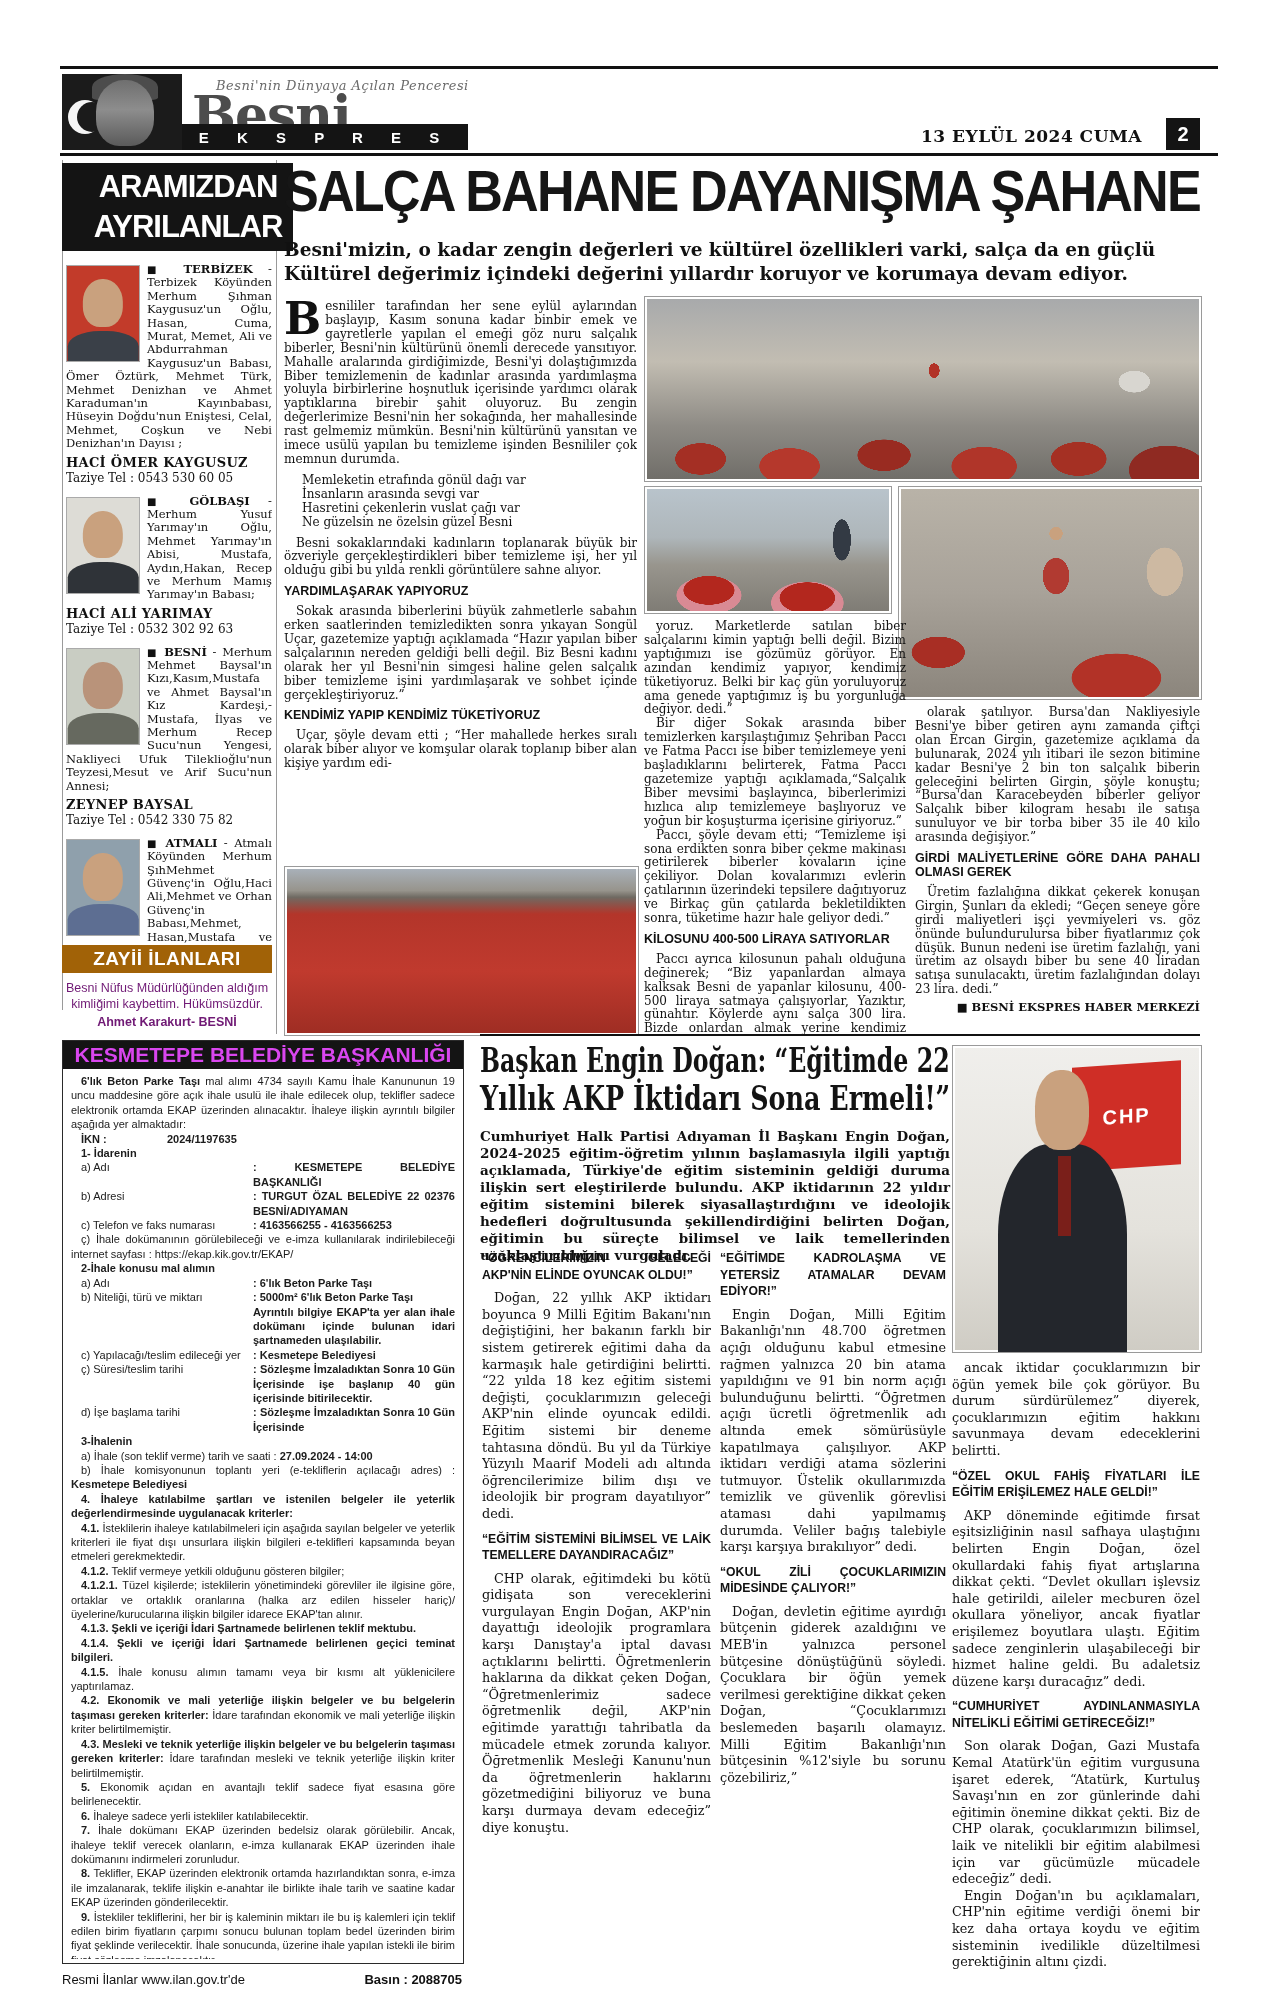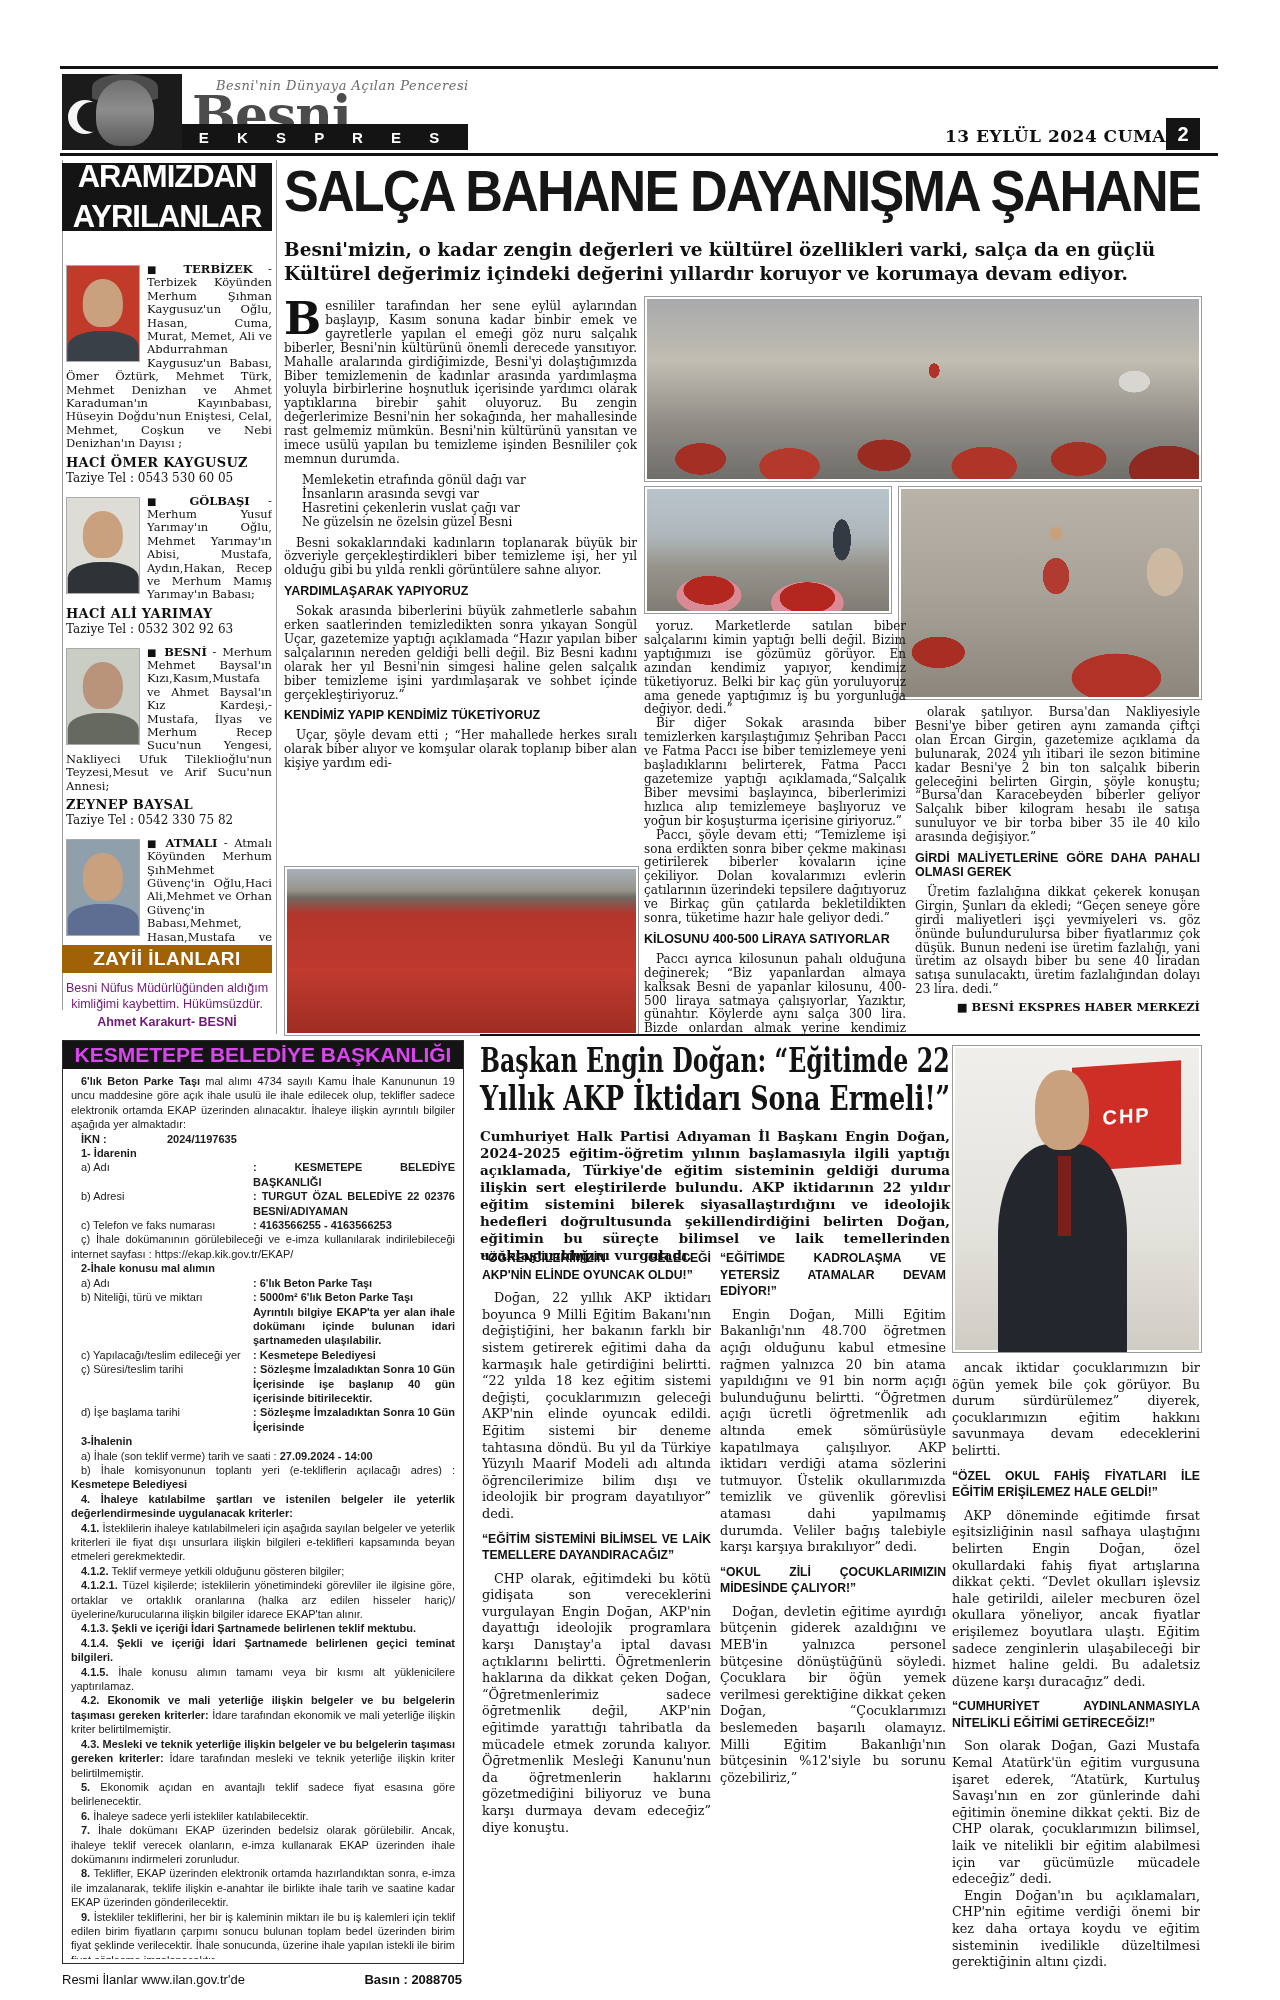--- a/index.html
+++ b/index.html
@@ -126,28 +126,28 @@
   <div class="abs mast-portrait" style="left:62px;top:74px;width:120px;height:76px;">
     <div class="crescent"></div>
     <div class="hat"></div>
     <div class="head"></div>
   </div>
   <div class="abs mast-tagline" style="left:216px;top:78px;">Besni'nin Dünyaya Açılan Penceresi</div>
   <div class="abs mast-title" style="left:192px;top:90px;">Besni</div>
   <div class="abs mast-strip" style="left:182px;top:124px;width:286px;height:26px;">
     <span>E K S P R E S</span>
   </div>
-  <div class="abs mast-date" style="left:868px;top:126px;width:298px;">13 EYLÜL 2024  CUMA</div>
+  <div class="abs mast-date" style="left:844px;top:126px;width:298px;">13 EYLÜL 2024  CUMA</div>
   <div class="abs pagenum" style="left:1166px;top:118px;width:34px;height:32px;">2</div>
   <div class="abs rule" style="left:60px;top:153px;width:1158px;height:3px;"></div>
 
   <div class="abs" style="left:62px;top:160px;width:1px;height:850px;background:#9a9a9a;"></div>
   <div class="abs" style="left:276px;top:160px;width:1px;height:874px;background:#9a9a9a;"></div>
 
-  <div class="abs obit-title" style="left:62px;top:163px;width:210px;height:68px;">
+  <div class="abs obit-title" style="left:62px;top:163px;width:210px;height:88px;padding-left:21px;">
     <div>ARAMIZDAN</div>
     <div>AYRILANLAR</div>
   </div>
 
   <div class="abs obit-list" style="left:66px;top:263px;width:206px;height:680px;overflow:hidden;">
 
       <div class="obit-item">
         <div class="portrait ph1"></div>
         <span class="obit-region">TERBİZEK</span><span> - Terbizek Köyünden Merhum Şıhman Kaygusuz'un Oğlu, Hasan, Cuma, Murat, Memet, Ali ve Abdurrahman Kaygusuz'un Babası, Ömer Öztürk, Mehmet Türk, Mehmet Denizhan ve Ahmet Karaduman'ın Kayınbabası, Hüseyin Doğdu'nun Eniştesi, Celal, Mehmet, Coşkun ve Nebi Denizhan'ın Dayısı ;</span>
         <div class="obit-name">HACİ ÖMER KAYGUSUZ</div>

